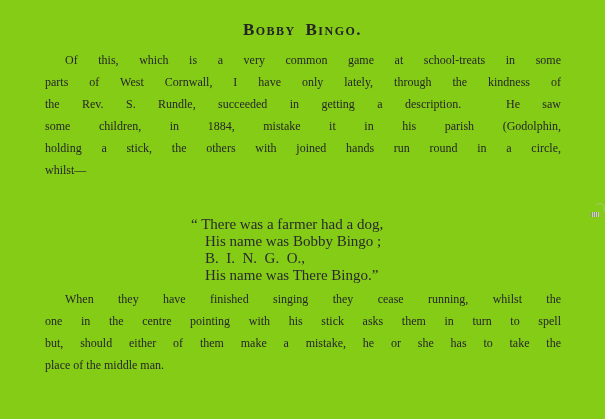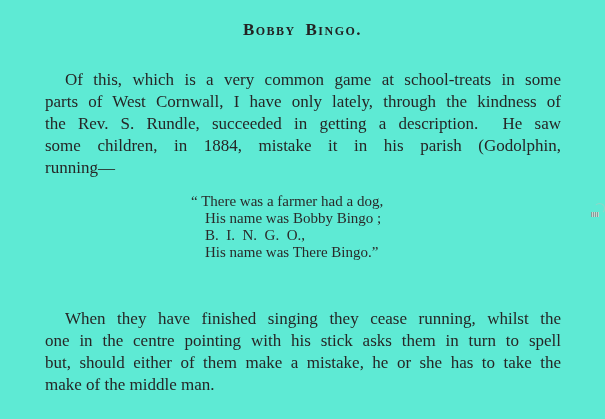--- a/index.html
+++ b/index.html
@@ -4,21 +4,21 @@
 <style>
   html, body {
     margin: 0;
     padding: 0;
     background: #ffffff;
   }
   .page {
     position: relative;
     width: 605px;
     height: 419px;
-    background: #5eead4;
+    background: #84cc16;
     color: #262626;
     font-family: "Liberation Serif", serif;
     overflow: hidden;
   }
   .page-title {
     position: absolute;
     top: 20px;
     left: 0;
     width: 100%;
     text-align: center;
@@ -26,39 +26,38 @@
     font-weight: bold;
     font-variant: small-caps;
     letter-spacing: 1.5px;
     word-spacing: 4px;
     color: #232323;
   }
   .body-para {
     position: absolute;
     left: 45px;
     width: 516px;
-    font-size: 17px;
+    font-size: 12px;
     line-height: 22px;
-    margin-top: 20px;
   }
   .para-1 { top: 49px; }
   .para-2 { top: 288px; }
   .jline {
     text-align: justify;
     text-align-last: justify;
     white-space: normal;
   }
   .jline-first { text-indent: 20px; }
   .jline-last {
     text-align: left;
     text-align-last: left;
   }
   .verse {
     position: absolute;
-    top: 193px;
+    top: 216px;
     left: 191px;
     font-size: 15px;
     line-height: 17px;
     color: #2a2a2a;
   }
   .verse-line { white-space: pre; }
   .verse-indent { padding-left: 14px; }
   .scan-artifact {
     position: absolute;
     left: 591px;
@@ -90,33 +89,34 @@
 
 <div class="page">
 
   <div class="page-title">Bobby Bingo.</div>
 
   <div class="body-para para-1">
     <div class="jline jline-first">Of this, which is a very common game at school-treats in some</div>
     <div class="jline">parts of West Cornwall, I have only lately, through the kindness of</div>
     <div class="jline">the Rev. S. Rundle, succeeded in getting a description.&nbsp; He saw</div>
     <div class="jline">some children, in 1884, mistake it in his parish (Godolphin,</div>
-    <div class="jline jline-last">running—</div>
+    <div class="jline">holding a stick, the others with joined hands run round in a circle,</div>
+    <div class="jline jline-last">whilst—</div>
   </div>
 
   <div class="verse">
     <div class="verse-line">“ There was a farmer had a dog,</div>
     <div class="verse-line verse-indent">His name was Bobby Bingo&nbsp;;</div>
     <div class="verse-line verse-indent">B.&nbsp; I.&nbsp; N.&nbsp; G.&nbsp; O.,</div>
     <div class="verse-line verse-indent">His name was There Bingo.”</div>
   </div>
 
   <div class="body-para para-2">
     <div class="jline jline-first">When they have finished singing they cease running, whilst the</div>
     <div class="jline">one in the centre pointing with his stick asks them in turn to spell</div>
     <div class="jline">but, should either of them make a mistake, he or she has to take the</div>
-    <div class="jline jline-last">make of the middle man.</div>
+    <div class="jline jline-last">place of the middle man.</div>
   </div>
 
   <div class="scan-artifact-ghost"></div>
   <div class="scan-artifact"></div>
 
 </div>
 
 </body></html>

